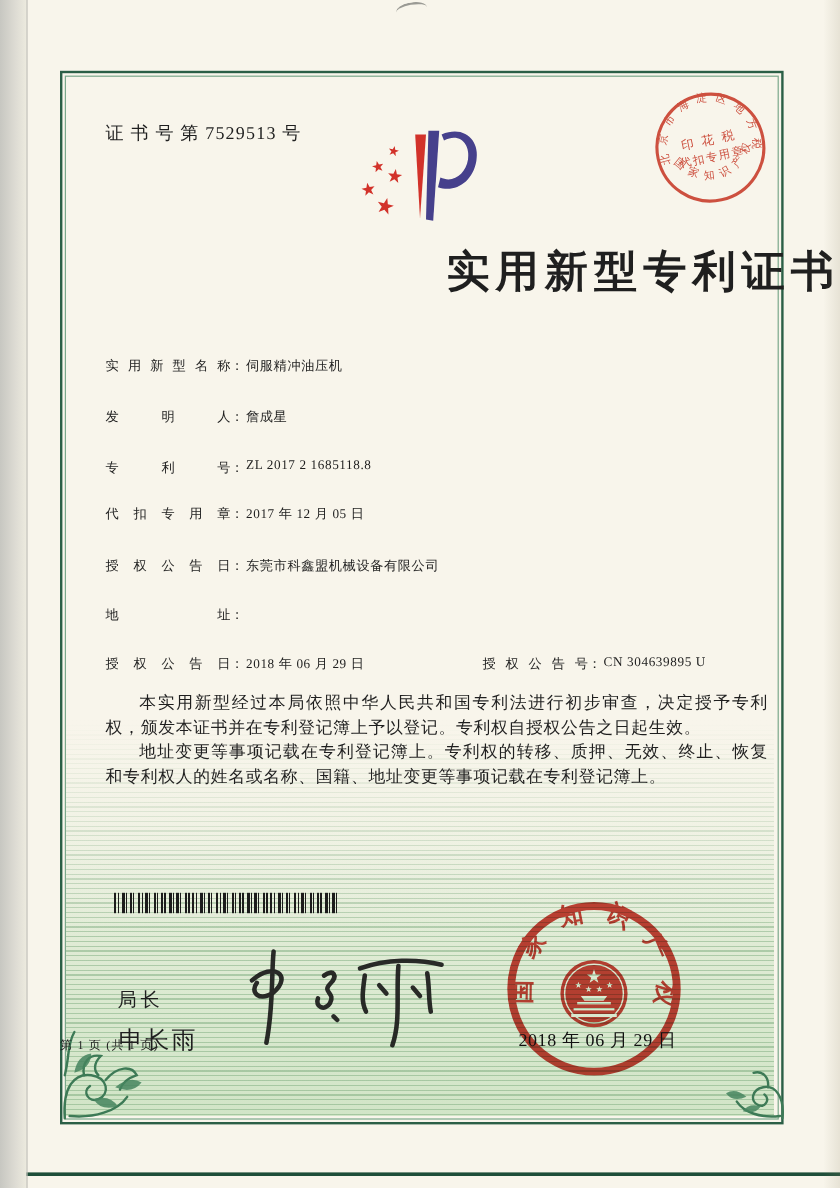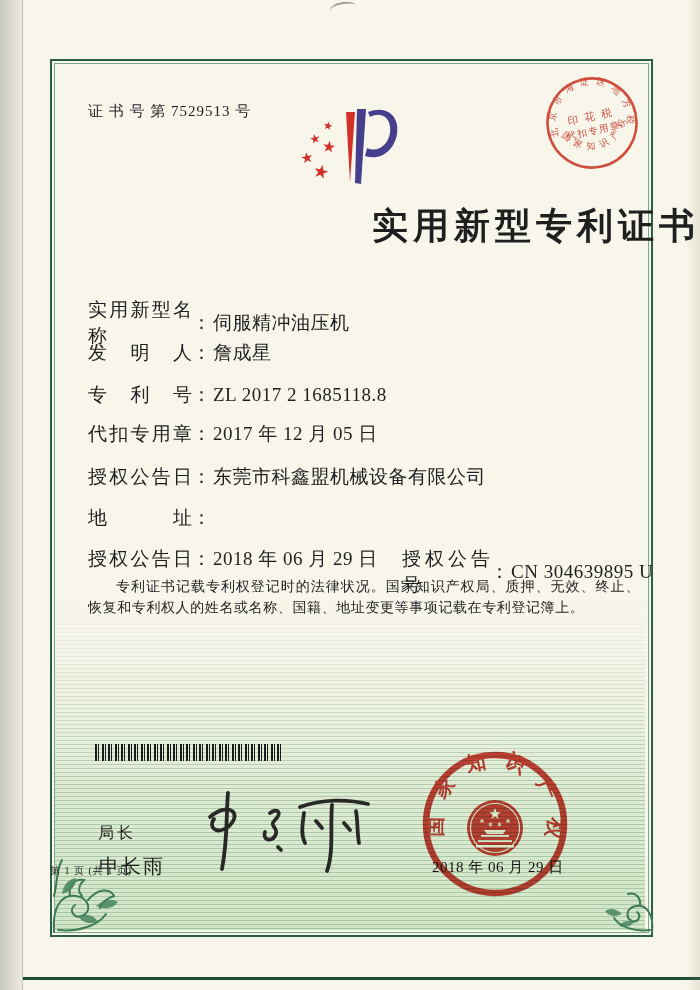--- a/index.html
+++ b/index.html
@@ -28,22 +28,22 @@
       linear-gradient(to bottom, rgba(223,237,216,.25), rgba(207,228,197,.95));}
 
   .cert-no{position:absolute;left:88px;top:102px;font-size:15px;letter-spacing:1px;z-index:2}
   .logo{position:absolute;left:294px;top:104px;z-index:2}
   .title{position:absolute;left:0;top:202px;width:700px;text-align:right;
     font-size:36px;font-weight:600;letter-spacing:5px;z-index:2}
 
   .stamp{position:absolute;left:543px;top:74px;z-index:3;transform:rotate(-12deg);
     mix-blend-mode:multiply;opacity:.92}
 
-  .row{position:absolute;left:88px;display:flex;align-items:center;
-    font-size:19px;z-index:2;white-space:normal}
+  .row{position:absolute;left:88px;display:flex;align-items:flex-start;
+    font-size:11px;z-index:2;white-space:normal}
   .flabel{flex:none;display:inline-block;width:104px;text-align:justify;text-align-last:justify}
   .colon{flex:none;margin-right:2px}
   .fvalue{letter-spacing:.5px}
   .r-name{top:297px}.r-inventor{top:340px}.r-patno{top:382px}.r-filing{top:421px}
   .r-patentee{top:464px}.r-addr{top:505px}.r-grantd{top:546px}
   .r-addr .fvalue{width:392px;line-height:21.5px}
   .r-grantn{top:546px;left:402px}
   .r-grantn .flabel{width:88px}
 
   .paras{position:absolute;left:88px;top:577px;width:552px;z-index:2;
@@ -154,21 +154,22 @@
     <span class="colon">：</span>
     <span class="fvalue">2018 年 06 月 29 日</span>
 </div>
 <div class="row r-grantn">
   <span class="flabel">授权公告号</span>
     <span class="colon">：</span>
     <span class="fvalue">CN 304639895 U</span>
 </div>
 
 <div class="paras">
-  <p>专利证书记载专利权登记时的法律状况。国家知识产权局、质押、无效、终止、恢复和专利权人的姓名或名称、国籍、地址变更等事项记载在专利登记簿上。</p>
+  <p>本实用新型经过本局依照中华人民共和国专利法进行初步审查，决定授予专利权，颁发本证书并在专利登记簿上予以登记。专利权自授权公告之日起生效。</p>
+  <p>地址变更等事项记载在专利登记簿上。专利权的转移、质押、无效、终止、恢复和专利权人的姓名或名称、国籍、地址变更等事项记载在专利登记簿上。</p>
 </div>
 
 <div class="barcode"></div>
 
 <div class="signer-title">局长</div>
 <div class="signer-name">申长雨</div>
 
 <svg class="signature" width="185" height="92" viewBox="0 0 185 92">
   <g fill="none" stroke="#161616" stroke-width="3.8" stroke-linecap="round" opacity=".9">
     <path d="M30,10 C28,30 30,55 24,86"></path>

